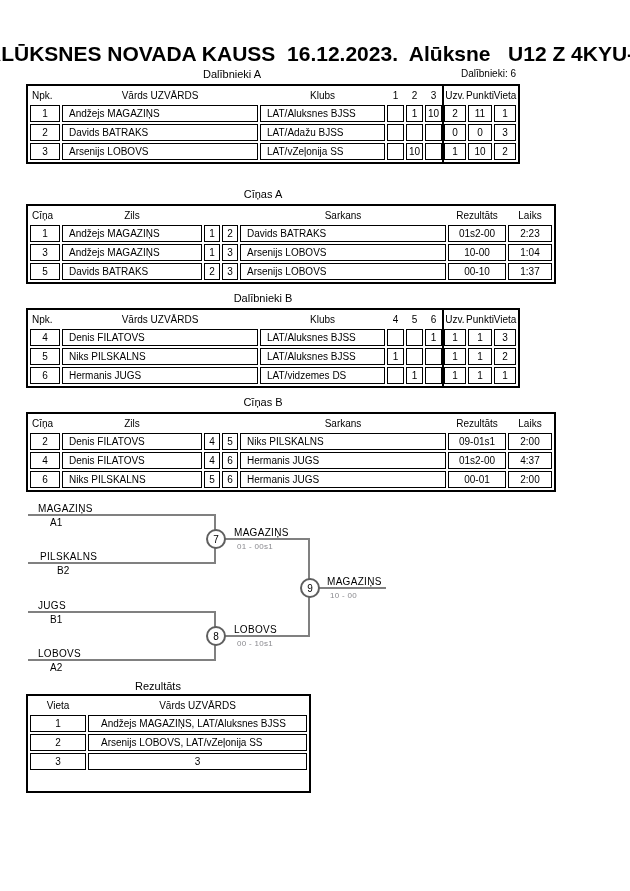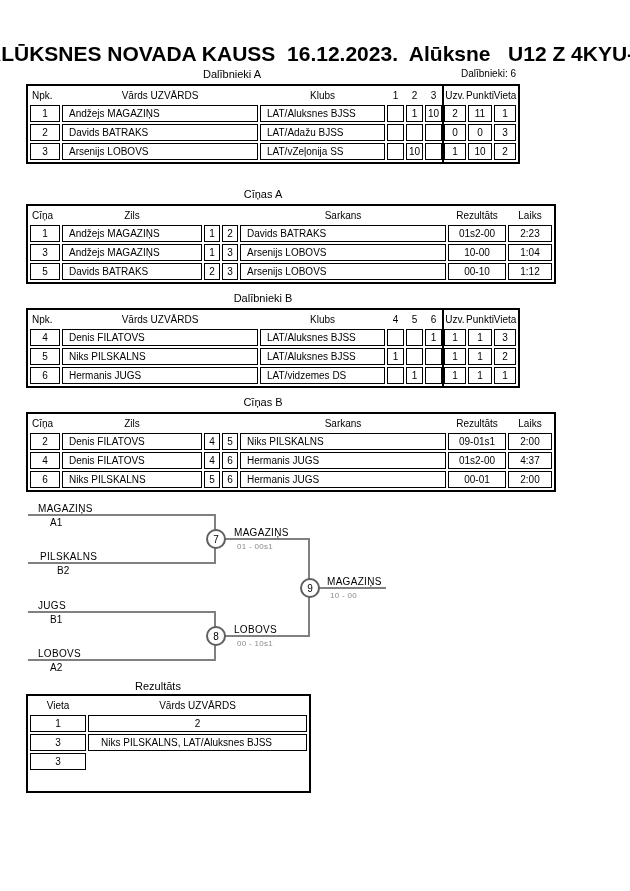--- a/index.html
+++ b/index.html
@@ -105,21 +105,21 @@
     <div class="c l">Arsenijs LOBOVS</div>
     <div class="c">10-00</div>
     <div class="c">1:04</div>
 
     <div class="c">5</div>
     <div class="c l">Davids BATRAKS</div>
     <div class="c">2</div>
     <div class="c">3</div>
     <div class="c l">Arsenijs LOBOVS</div>
     <div class="c">00-10</div>
-    <div class="c">1:12</div>
+    <div class="c">1:37</div>
   </div>
 
   <div class="seclabel" style="top:292px;left:193px;width:140px;">Dalībnieki B</div>
 
   <div class="tbl dal" style="top:308px;left:26px;">
     <div class="h hl">Npk.</div>
     <div class="h">Vārds UZVĀRDS</div>
     <div class="h">Klubs</div>
     <div class="h">4</div>
     <div class="h">5</div>
@@ -234,22 +234,23 @@
     <div class="bcircle" style="top:578px;left:300px;">9</div>
   </div>
 
   <div class="seclabel" style="top:680px;left:88px;width:140px;">Rezultāts</div>
 
   <div class="tbl rez" style="top:694px;left:26px;">
     <div class="h">Vieta</div>
     <div class="h">Vārds UZVĀRDS</div>
 
     <div class="c">1</div>
-
-    <div class="c">2</div>
-
-    <div class="c">3</div>
-    <div class="c l" style="padding-left:12px;">Niks PILSKALNS, LAT/Aluksnes BJSS</div>
+    <div class="c l" style="padding-left:12px;">Andžejs MAGAZIŅS, LAT/Aluksnes BJSS</div>
+
+    <div class="c">2</div>
+    <div class="c l" style="padding-left:12px;">Arsenijs LOBOVS, LAT/vZeļonija SS</div>
+
+    <div class="c">3</div>
 
     <div class="c">3</div>
   </div>
 
 </div>
 
 </body></html>

